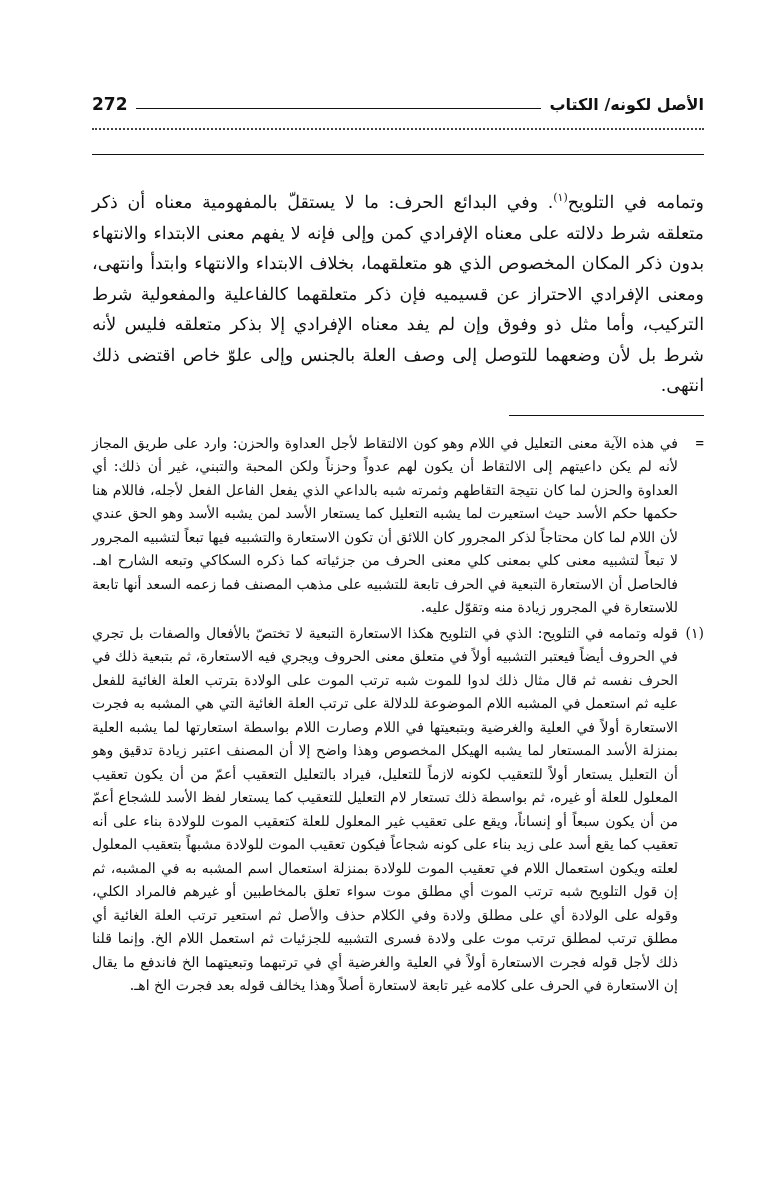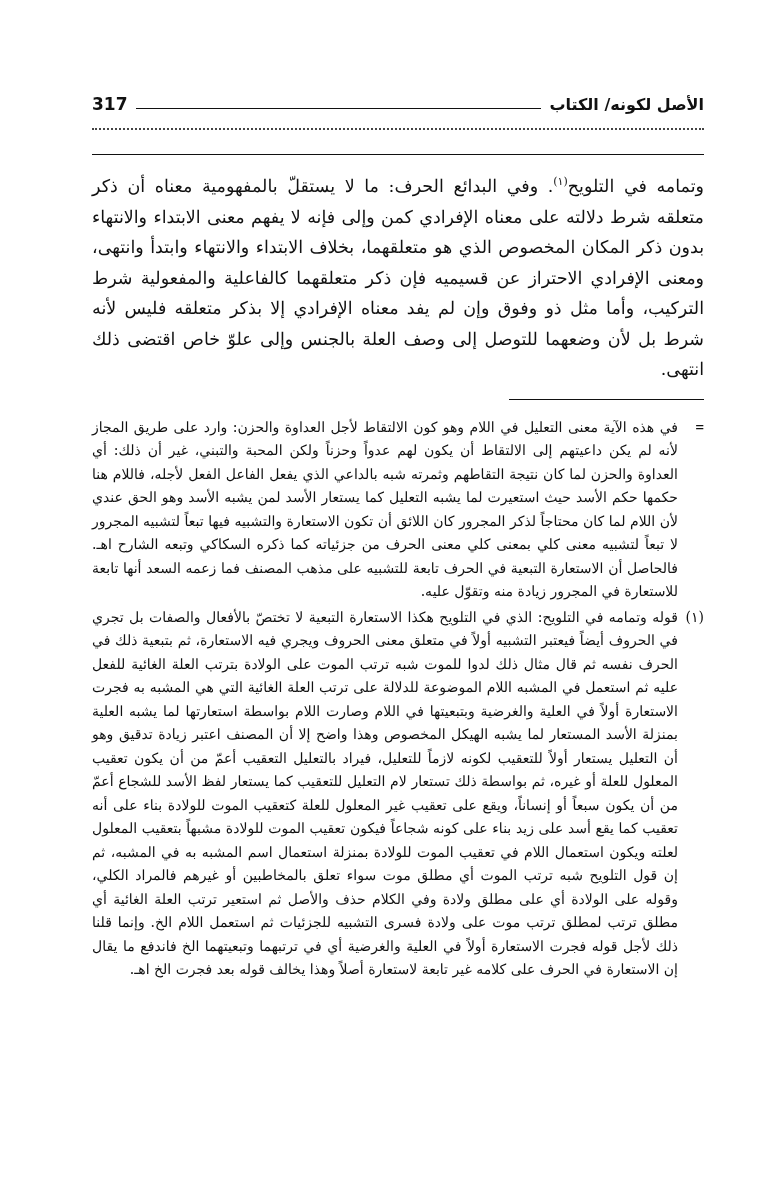--- a/index.html
+++ b/index.html
@@ -51,21 +51,21 @@
       margin-top: 14px;
       border-bottom: 2px dotted #444;
       width: 100%;
     }
     .solid-rule {
       margin-top: 24px;
       border-bottom: 1.5px solid #111;
       width: 100%;
     }
     .main-text {
-      margin-top: 16px;
+      margin-top: 32px;
       font-size: 17.5px;
       line-height: 30.5px;
       text-align: justify;
       text-align-last: right;
     }
     .main-text p { margin: 0; }
     sup.fnref {
       font-size: 11px;
       line-height: 0;
       vertical-align: super;
@@ -101,21 +101,21 @@
     }
   </style>
 </head>
 <body>
 
 <div class="page">
 
   <div class="running-header">
     <span class="running-title">الأصل لكونه/ الكتاب</span>
     <span class="header-rule"></span>
-    <span class="page-number">317</span>
+    <span class="page-number">272</span>
   </div>
 
   <div class="dotted-rule"></div>
   <div class="solid-rule"></div>
 
   <div class="main-text">
     <p><span>وتمامه في التلويح</span><sup class="fnref">(١)</sup><span>. وفي البدائع الحرف: ما لا يستقلّ بالمفهومية معناه أن ذكر متعلقه شرط دلالته على معناه الإفرادي كمن وإلى فإنه لا يفهم معنى الابتداء والانتهاء بدون ذكر المكان المخصوص الذي هو متعلقهما، بخلاف الابتداء والانتهاء وابتدأ وانتهى، ومعنى الإفرادي الاحتراز عن قسيميه فإن ذكر متعلقهما كالفاعلية والمفعولية شرط التركيب، وأما مثل ذو وفوق وإن لم يفد معناه الإفرادي إلا بذكر متعلقه فليس لأنه شرط بل لأن وضعهما للتوصل إلى وصف العلة بالجنس وإلى علوّ خاص اقتضى ذلك انتهى.</span></p>
   </div>
 
   <div class="footnote-separator"></div>

